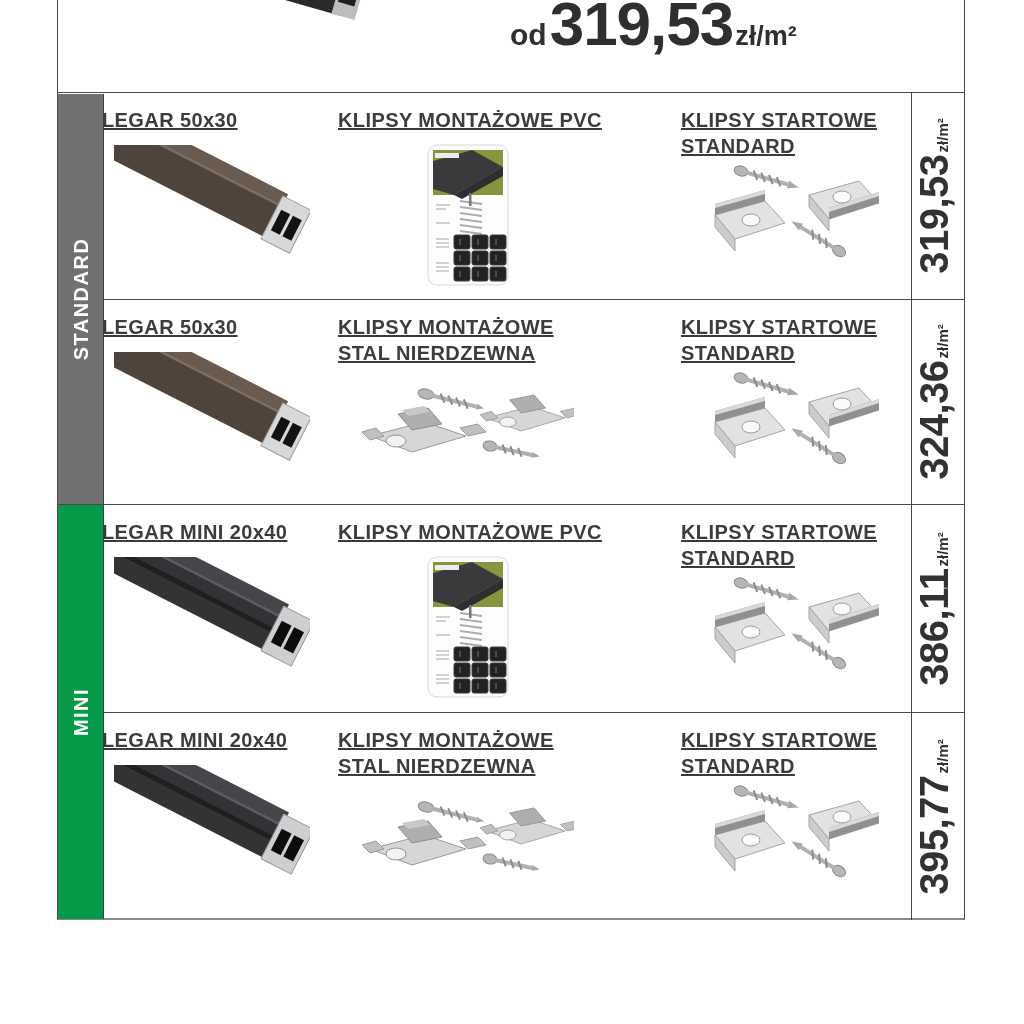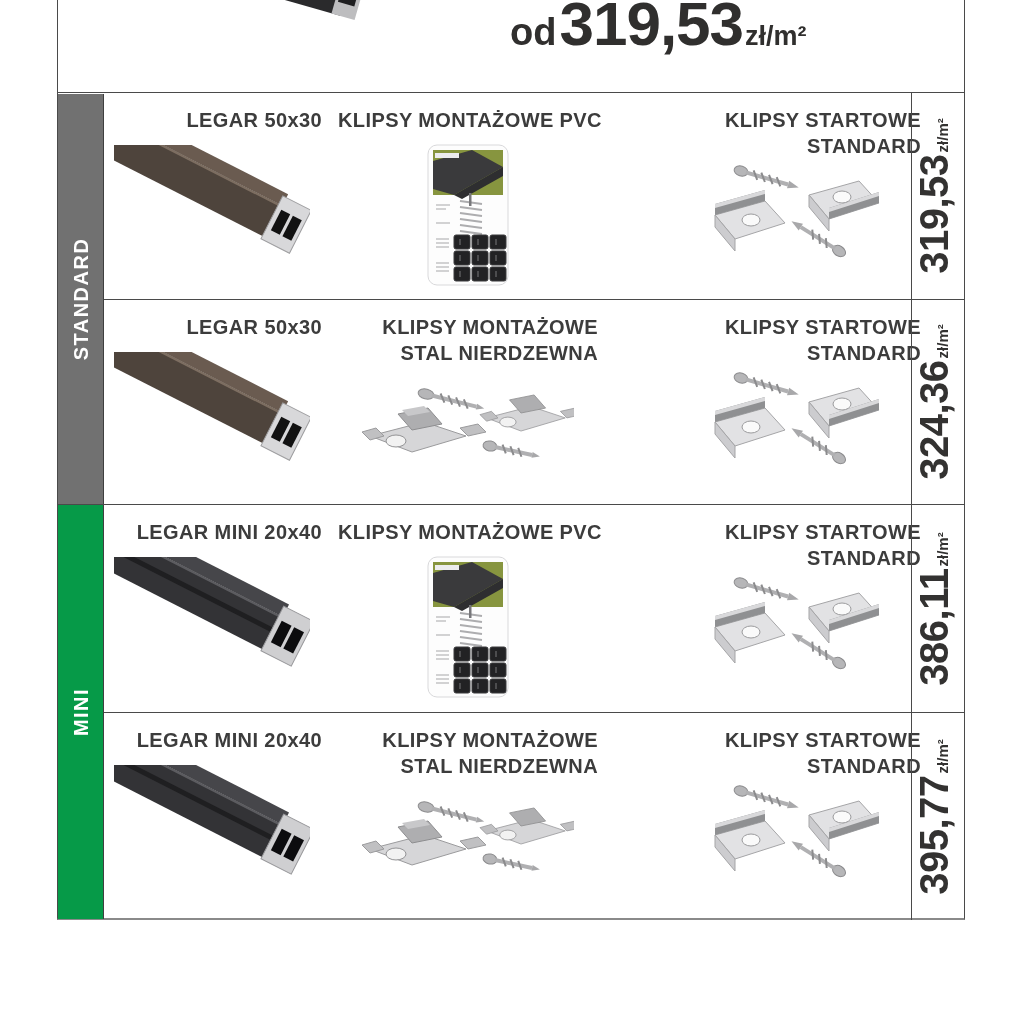--- a/index.html
+++ b/index.html
@@ -7,28 +7,28 @@
         font-family:"Liberation Sans",sans-serif;color:#3a3a3a;}
   
   .sheet{position:absolute;left:57px;top:0;width:908px;height:920px;box-sizing:border-box;
          border-left:1px solid #4a4a4a;border-right:1px solid #4a4a4a;border-bottom:2px solid #8a8a8a;}
   
   .header{position:absolute;left:0;top:0;width:100%;height:93px;box-sizing:border-box;
           border-bottom:1px solid #4a4a4a;}
   .board-svg{position:absolute;left:66px;top:-72px;width:248px;height:150px;}
   .dim{position:absolute;left:16px;top:54px;font-size:26px;font-weight:600;letter-spacing:.5px;color:#3b3b3b;}
   .hprice{position:absolute;left:452px;top:-12px;display:flex;align-items:baseline;white-space:nowrap;color:#302f2e;}
-  .hprice .od{font-size:38px;font-weight:700;margin-right:3px;}
+  .hprice .od{font-size:30px;font-weight:700;margin-right:3px;}
   .hprice .hnum{font-size:62px;font-weight:700;letter-spacing:-1px;}
   .hprice .hunit{font-size:27px;font-weight:700;margin-left:2px;}
   
   .table{position:absolute;left:0;top:93px;width:100%;}
   .row{position:relative;width:100%;box-sizing:border-box;border-bottom:1px solid #4a4a4a;}
   .row.r1{height:207px}.row.r2{height:205px}.row.r3{height:208px}.row.r4{height:207px;border-bottom:none;}
-  .cell{position:absolute;top:0;height:100%;text-align:right;}
+  .cell{position:absolute;top:0;height:100%;text-align:left;text-decoration:underline;}
   .cell-title{font-size:20px;font-weight:700;letter-spacing:.4px;color:#3c3c3c;line-height:26px;
               margin-top:14px;white-space:nowrap;}
   .cell-title div:empty{display:none;}
   .legar-cell{left:44px;width:220px;}
   .mount-cell{left:280px;width:260px;}
   .start-cell{left:623px;width:240px;}
   .legar-svg{position:absolute;left:12px;top:52px;width:196px;height:124px;}
   .pack-svg{position:absolute;left:50%;top:50px;transform:translateX(-50%);width:88px;height:144px;}
   .steel-svg{position:absolute;left:50%;top:80px;transform:translateX(-50%);width:212px;height:96px;}
   .start-svg{position:absolute;left:50%;top:66px;transform:translateX(-50%);width:176px;height:102px;}

